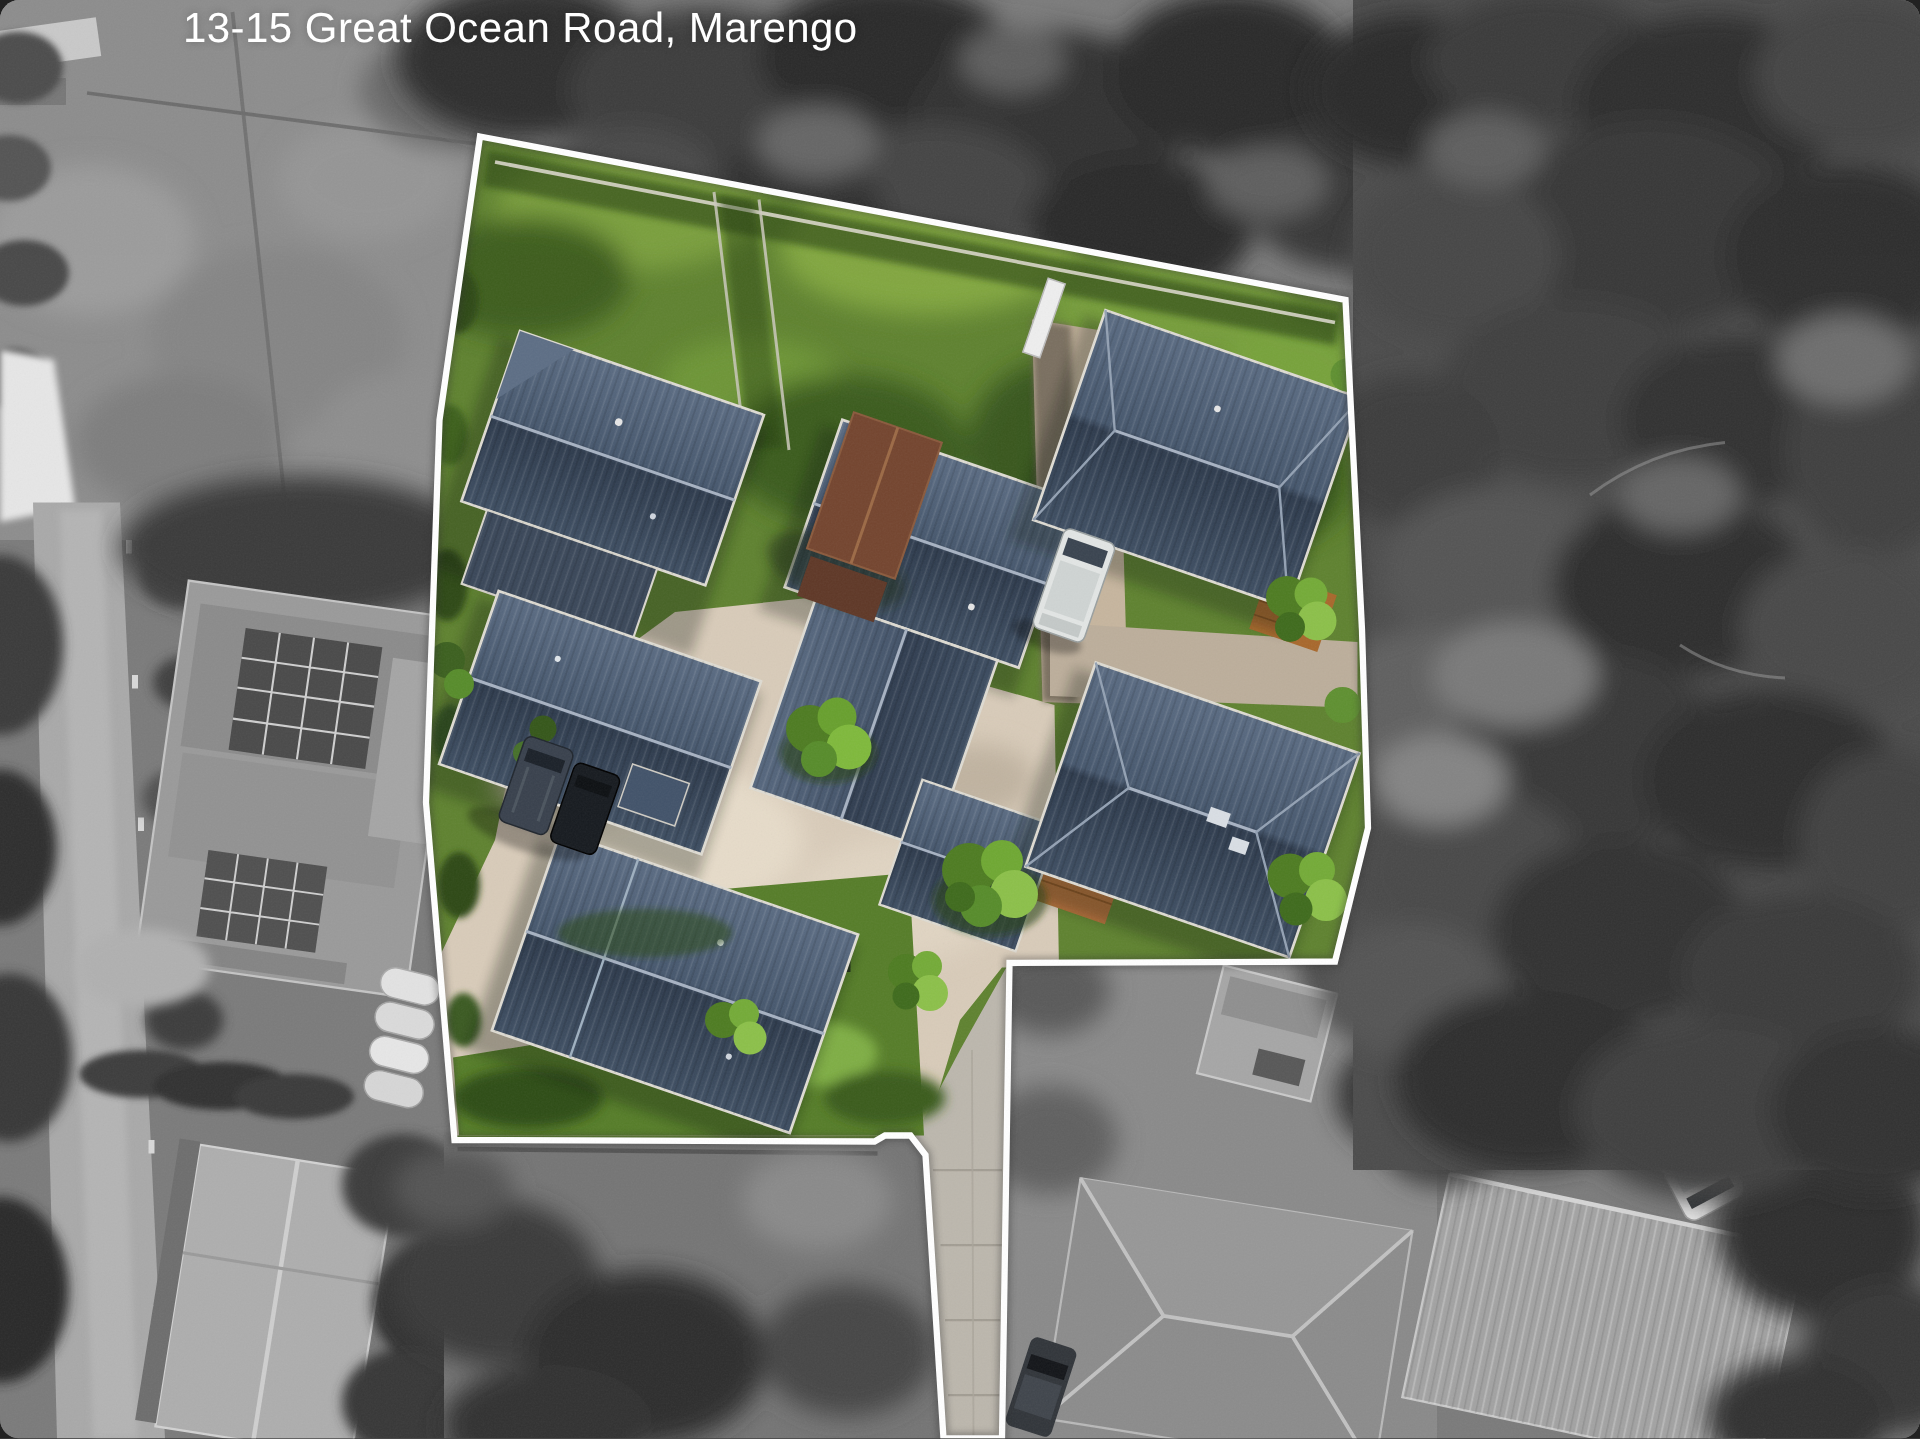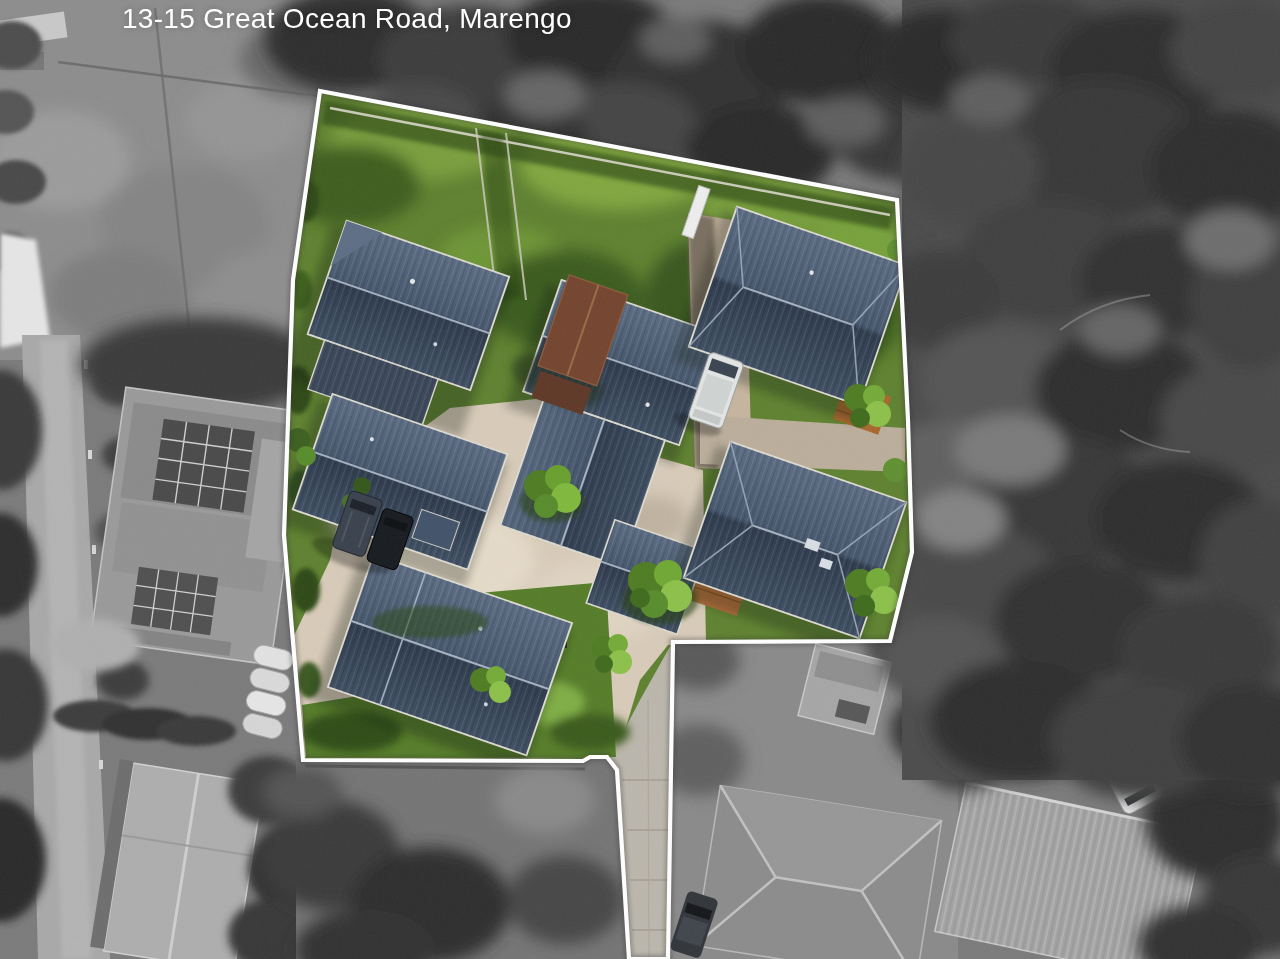--- a/index.html
+++ b/index.html
@@ -1,17 +1,17 @@
 <!DOCTYPE html>
 <html><head>
 <meta charset="utf-8">
 <style>
   html,body{margin:0;padding:0;background:#222;}
   .stage{position:relative;width:1280px;height:959px;overflow:hidden;background:#6e6e6e;
-         font-family:"Liberation Sans", sans-serif;}
+         font-family:"Liberation Sans", sans-serif;border-radius:13px;}
   .stage svg{position:absolute;left:0;top:0;display:block;}
   .addr{position:absolute;left:122px;top:2px;color:#ffffff;font-size:28px;font-weight:400;
         letter-spacing:0.3px;line-height:34px;white-space:nowrap;
         text-shadow:0 0 6px rgba(0,0,0,0.25);}
 </style>
 </head>
 <body>
 
 <div class="stage">
 <svg width="1280" height="959" viewBox="0 0 1280 959" xmlns="http://www.w3.org/2000/svg">

